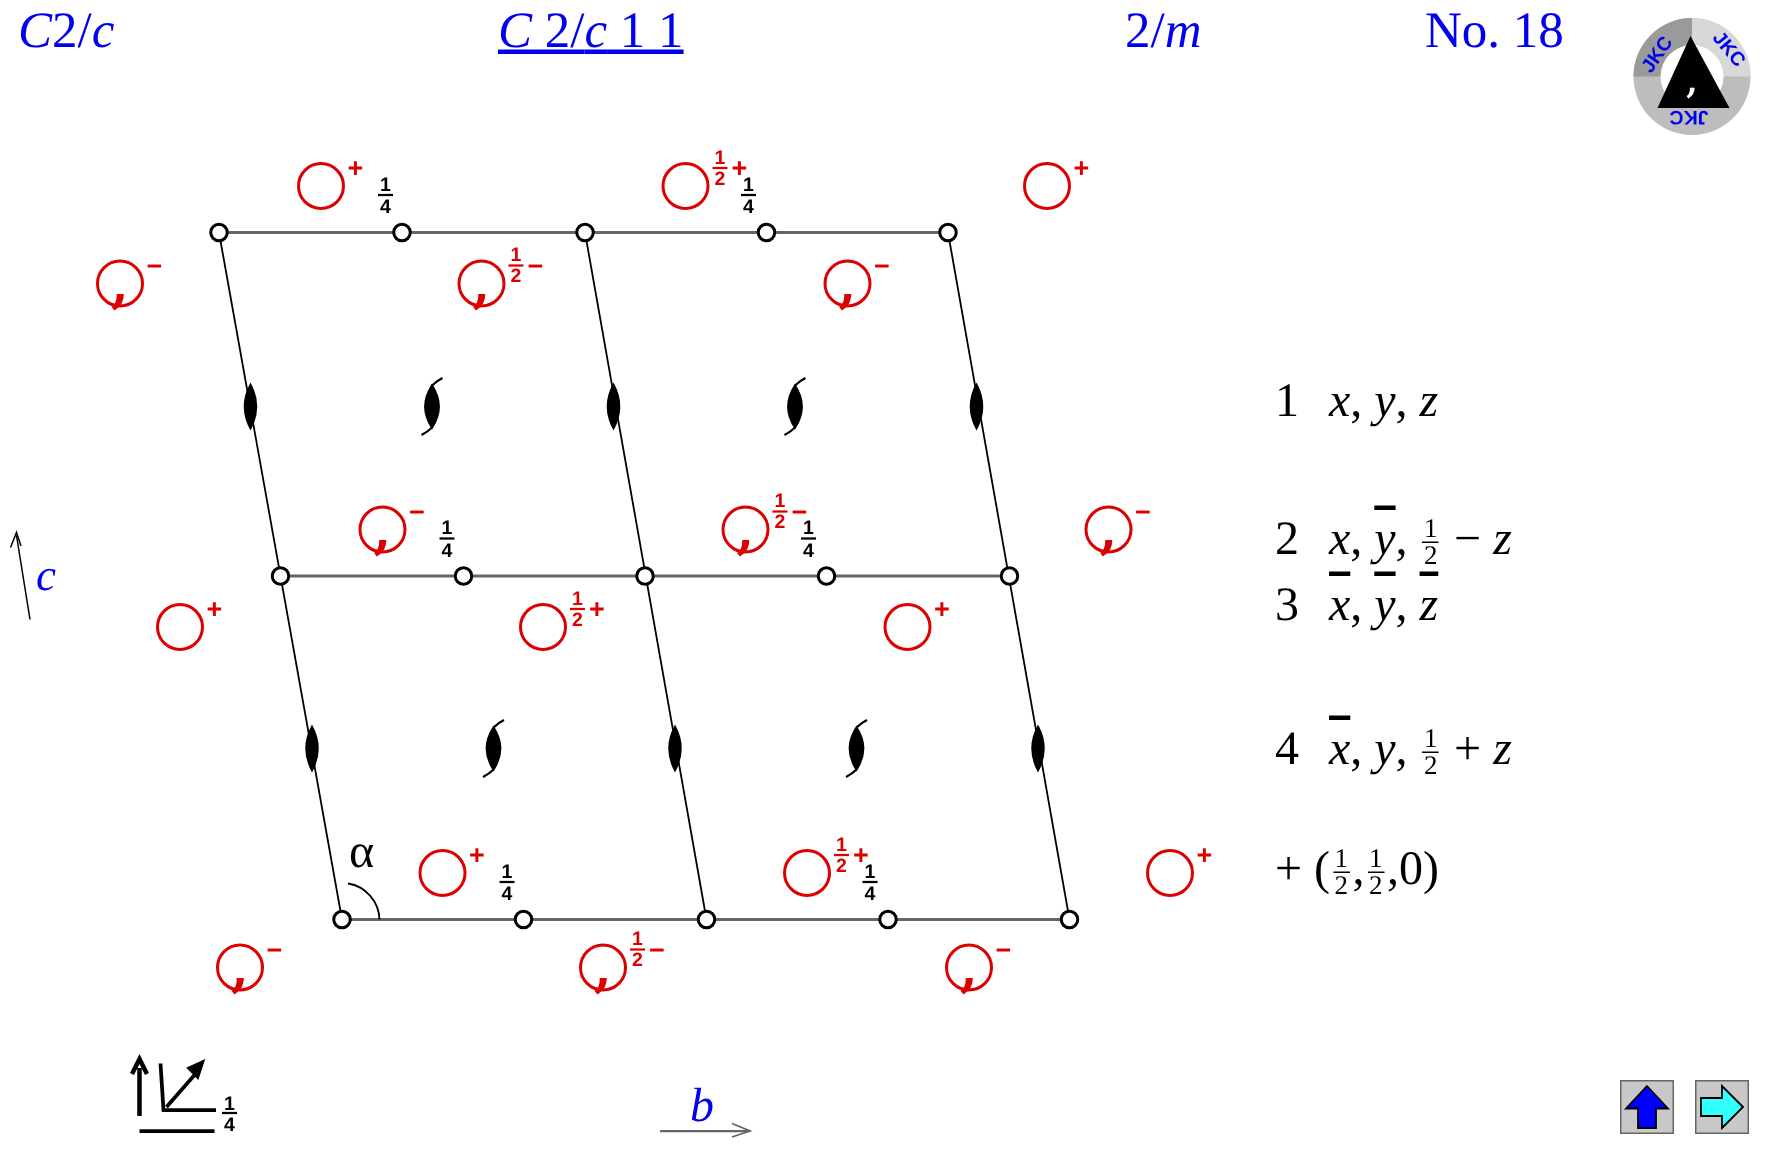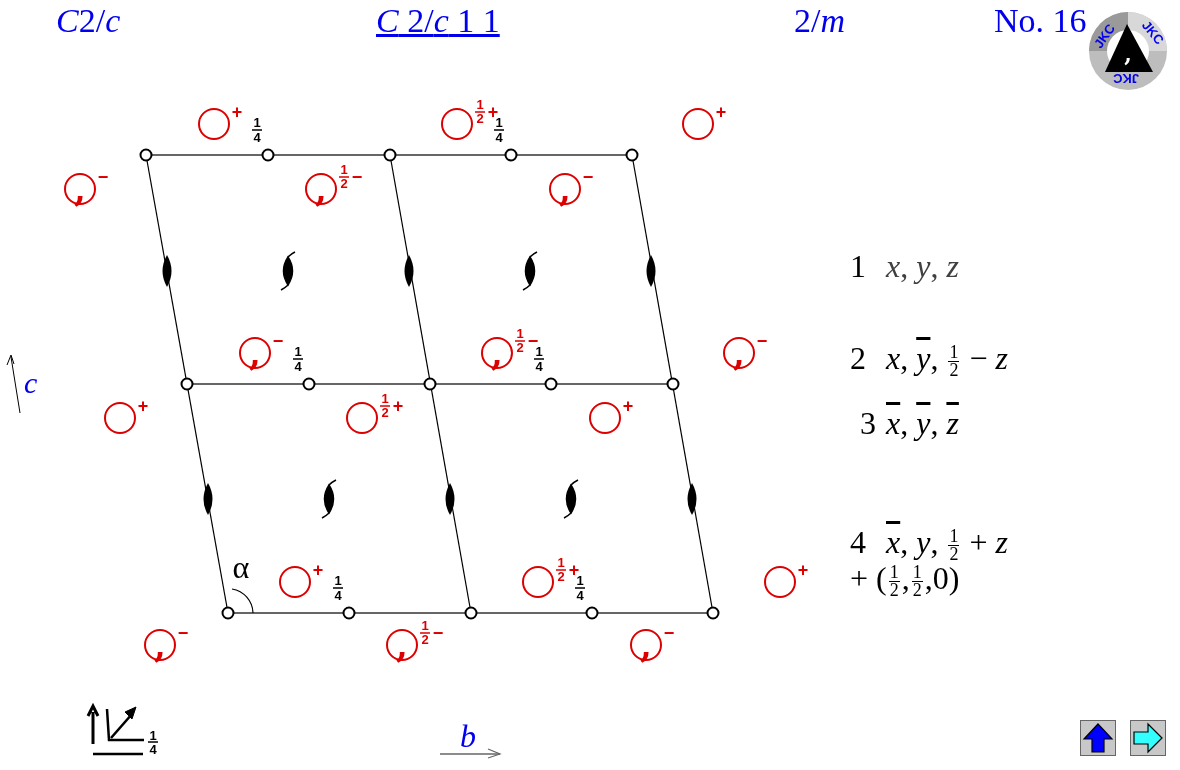--- a/index.html
+++ b/index.html
@@ -1,34 +1,34 @@
 <!DOCTYPE html>
 <html><head>
 <meta charset="utf-8">
 <style>
   html, body { margin:0; padding:0; background:#ffffff; }
   body { width:1180px; height:770px; position:relative; overflow:hidden; font-family:"Liberation Serif", serif; }
-  .hdr { position:absolute; top:2px; font-size:34px; color:#0000ee; font-family:"Liberation Serif", serif; white-space:nowrap;margin-left:44px; }
+  .hdr { position:absolute; top:2px; font-size:34px; color:#0000ee; font-family:"Liberation Serif", serif; white-space:nowrap; }
   .it { font-style:italic; }
   svg#diagram { position:absolute; left:0; top:0; }
   .ops { position:absolute; left:850px; font-size:32px; color:#000; font-family:"Liberation Serif", serif; white-space:nowrap; }
   .ops .num { display:inline-block; width:36px; }
   .ovl { text-decoration:overline; }
   .frac { display:inline-block; vertical-align:middle; text-align:center; font-size:18px; line-height:17px; margin:0 2px; }
   .frac span { display:block; }
   .frac .n { border-bottom:1px solid #000; padding:0 1px; }
   .nav-btn { position:absolute; top:720px; width:36px; height:36px; background:#c8c8c8; border:1px solid #666; box-sizing:border-box; cursor:pointer; }
 </style>
 </head>
 <body>
 
 <div class="hdr" style="left:12px;"><span class="it">C</span><span>2/</span><span class="it">c</span></div>
 <div class="hdr" style="left:332px;text-decoration:underline;"><span class="it">C</span><span> 2/</span><span class="it">c</span><span> 1 1</span></div>
 <div class="hdr" style="left:750px;"><span>2/</span><span class="it">m</span></div>
-<div class="hdr" style="left:950px;">No. 16</div>
+<div class="hdr" style="left:950px;">No. 18</div>
 
 <svg style="position:absolute;left:1087px;top:10px;cursor:pointer;" width="82" height="82" viewBox="0 0 82 82">
   <circle cx="41" cy="41" r="39" fill="#bdbdbd"></circle>
   <path d="M41 2 A39 39 0 0 1 80 41 L41 41 Z" fill="#d8d8d8"></path>
   <path d="M41 41 L2 41 A39 39 0 0 1 41 2 Z" fill="#9a9a9a"></path>
   <circle cx="41" cy="41" r="21" fill="#ffffff"></circle>
   <path d="M40 14 L66 62 L18 62 Z" fill="#000"></path>
   <text x="41" y="52" font-size="22" fill="#fff" text-anchor="middle" font-family="DejaVu Serif, serif" font-weight="bold">,</text>
   <text x="12" y="36" font-size="13" font-weight="bold" fill="#0000ee" font-family="Liberation Sans, sans-serif" transform="rotate(-55 16 36)">JKC</text>
   <text x="52" y="20" font-size="13" font-weight="bold" fill="#0000ee" font-family="Liberation Sans, sans-serif" transform="rotate(50 58 20)">JKC</text>
@@ -238,29 +238,29 @@
     <path d="M107 709 L109 740 L144 740" stroke-width="2.5"></path>
     <path d="M111 738 L132 714" stroke-width="2.5"></path>
     <path d="M125 712 L136 707 L132 719 Z" fill="#000" stroke-width="1"></path>
   </g>
   <text x="153" y="740" font-size="13" font-weight="bold" fill="#000" text-anchor="middle" font-family="Liberation Sans, sans-serif">1</text>
   <line x1="148" y1="742" x2="158" y2="742" stroke="#000" stroke-width="1.5"></line>
   <text x="153" y="754" font-size="13" font-weight="bold" fill="#000" text-anchor="middle" font-family="Liberation Sans, sans-serif">4</text>
 </svg>
 
 <div class="ops" style="top:248px;">
-  <span class="num">1</span><span style="color:#404040;"><span class="it">x</span>, <span class="it">y</span>, <span class="it">z</span></span>
+  <span class="num">1</span><span style="color:#000000;"><span class="it">x</span>, <span class="it">y</span>, <span class="it">z</span></span>
 </div>
 <div class="ops" style="top:340px;">
   <span class="num">2</span><span class="it">x</span>, <span class="it ovl">y</span>, <span class="frac"><span class="n">1</span><span>2</span></span><span> − </span><span class="it">z</span>
 </div>
-<div class="ops" style="top:405px;text-align:center;">
+<div class="ops" style="top:384px;">
   <span class="num">3</span><span class="it ovl">x</span>, <span class="it ovl">y</span>, <span class="it ovl">z</span>
 </div>
-<div class="ops" style="top:480px;margin-top:44px;">
+<div class="ops" style="top:480px;">
   <span class="num">4</span><span class="it ovl">x</span>, <span class="it">y</span>, <span class="frac"><span class="n">1</span><span>2</span></span><span> + </span><span class="it">z</span>
 </div>
 <div class="ops" style="top:560px;">
   <span>+ (</span><span class="frac"><span class="n">1</span><span>2</span></span>,<span class="frac"><span class="n">1</span><span>2</span></span><span>,0)</span>
 </div>
 
 <div class="nav-btn" style="left:1080px;">
   <svg width="34" height="34" viewBox="0 0 34 34">
       <path d="M17 3 L31 18 L23 18 L23 31 L11 31 L11 18 L3 18 Z" fill="#0000ff" stroke="#000" stroke-width="1.2"></path>
     </svg>

